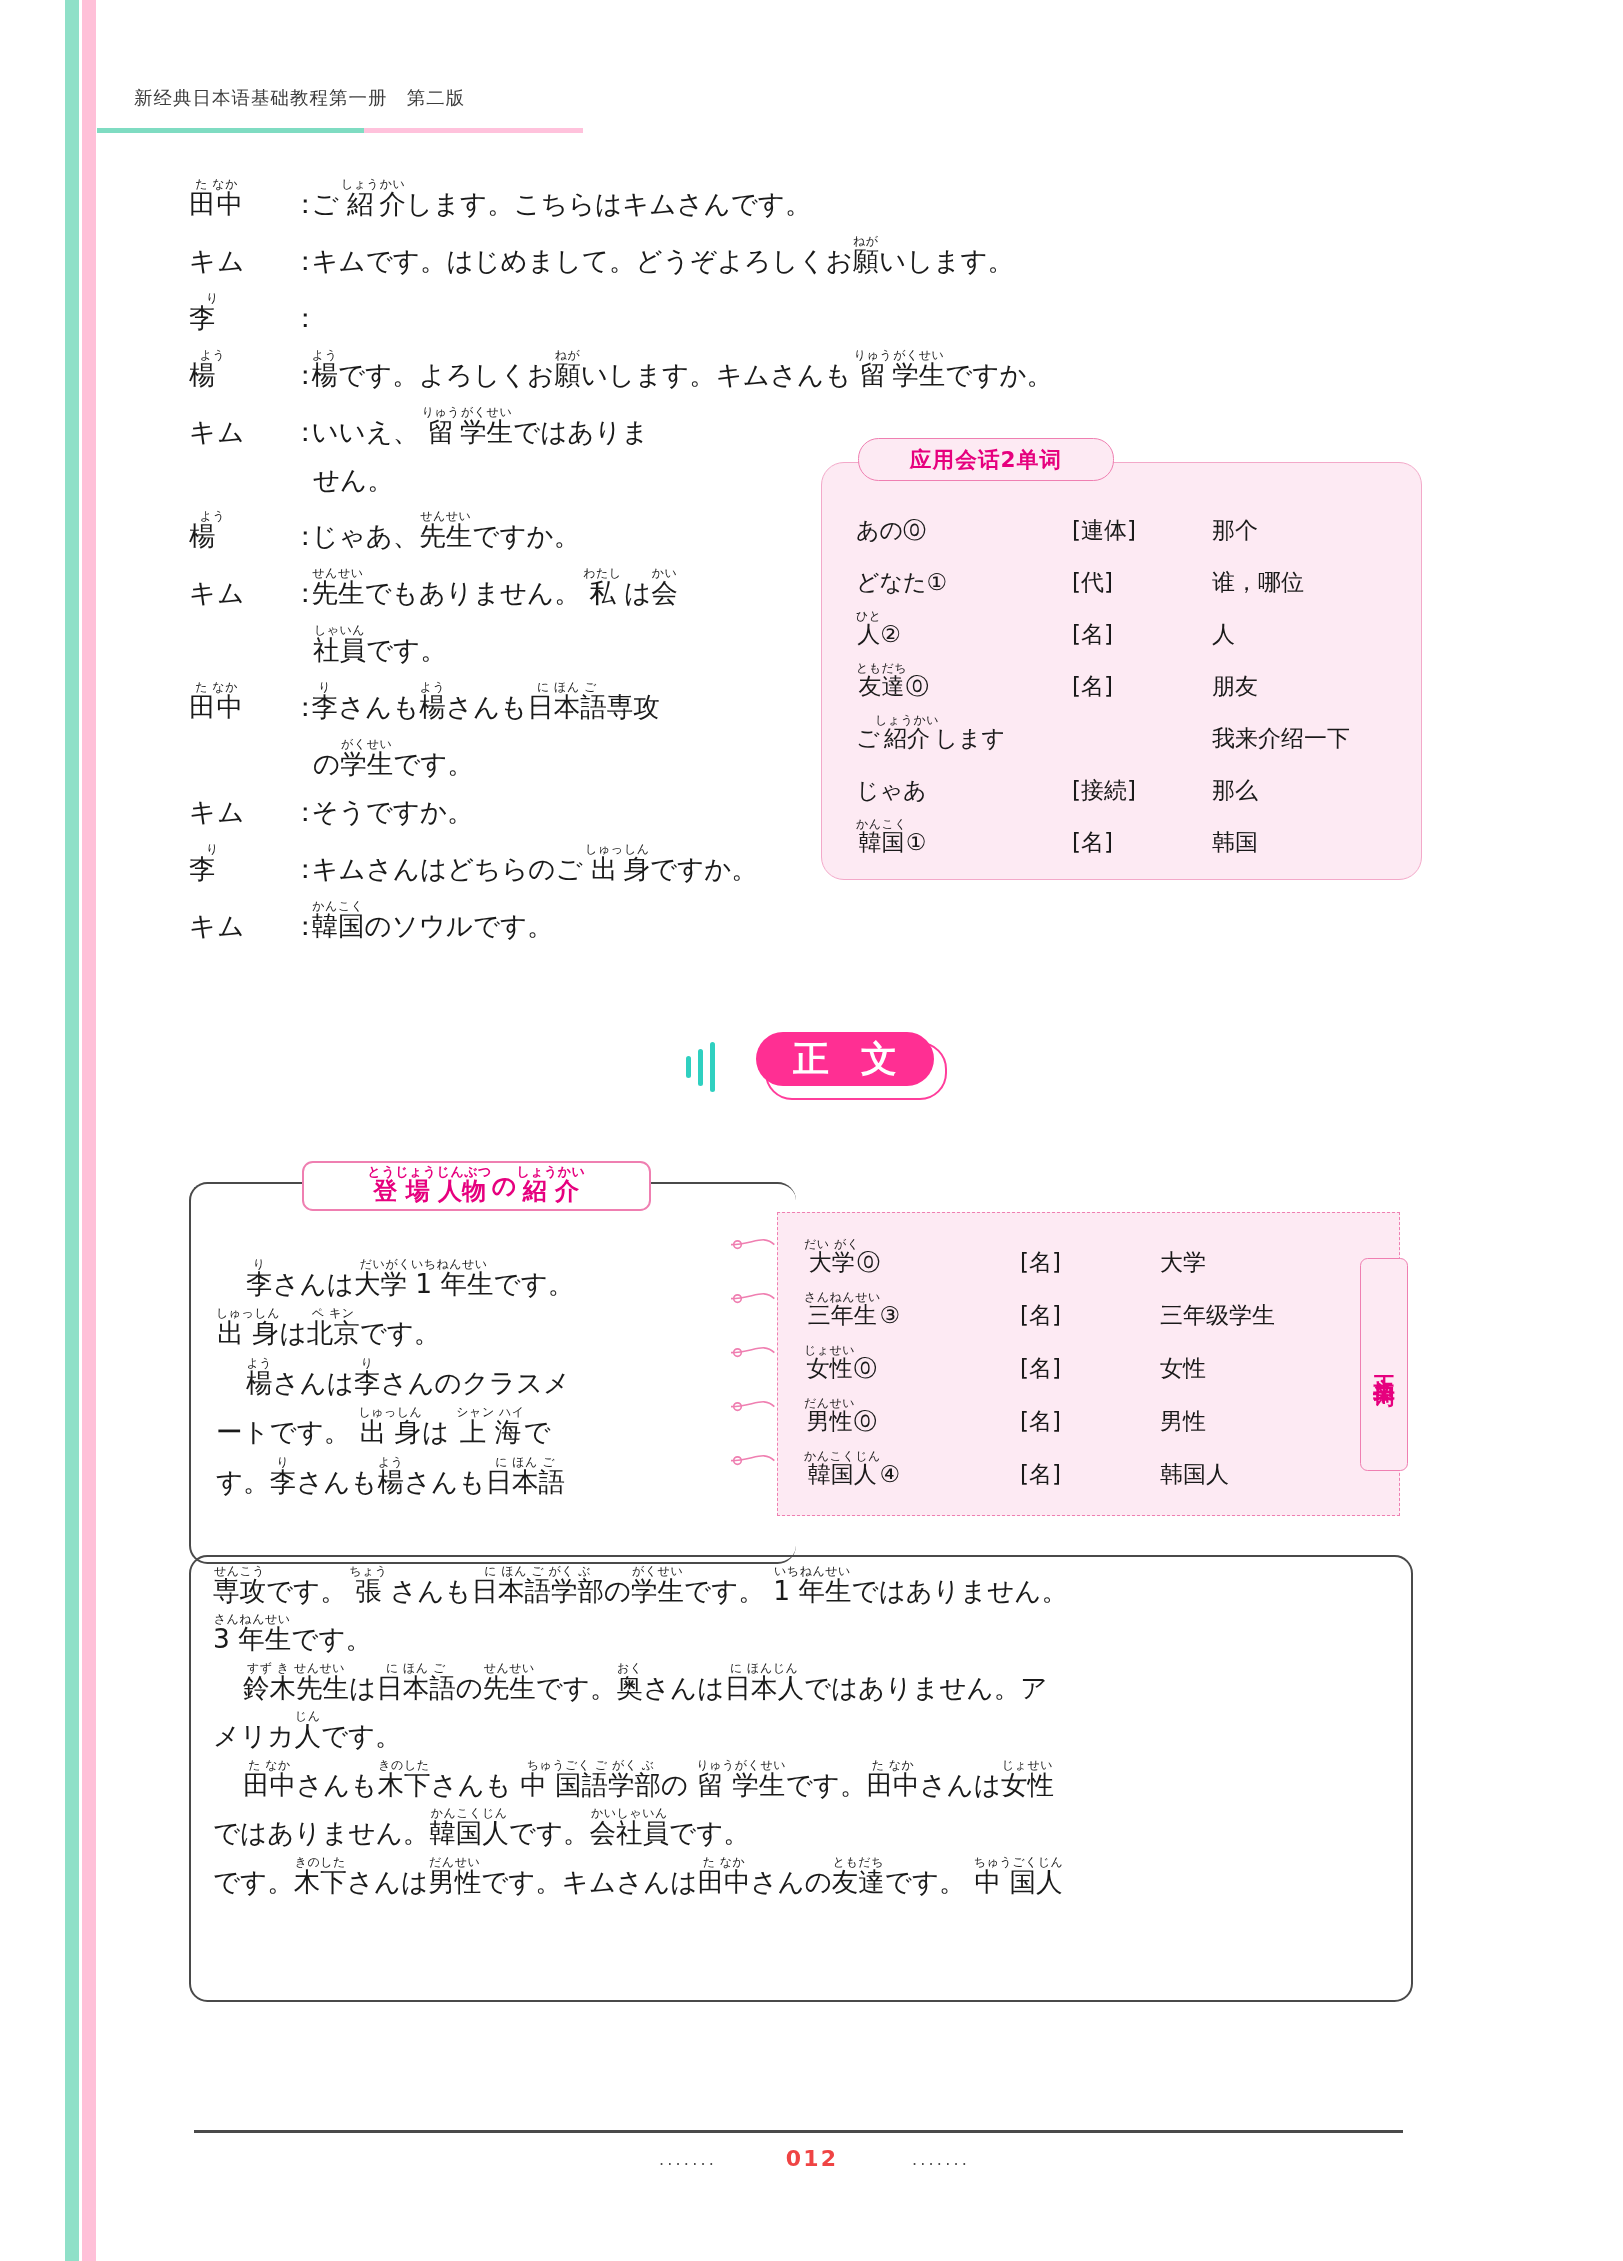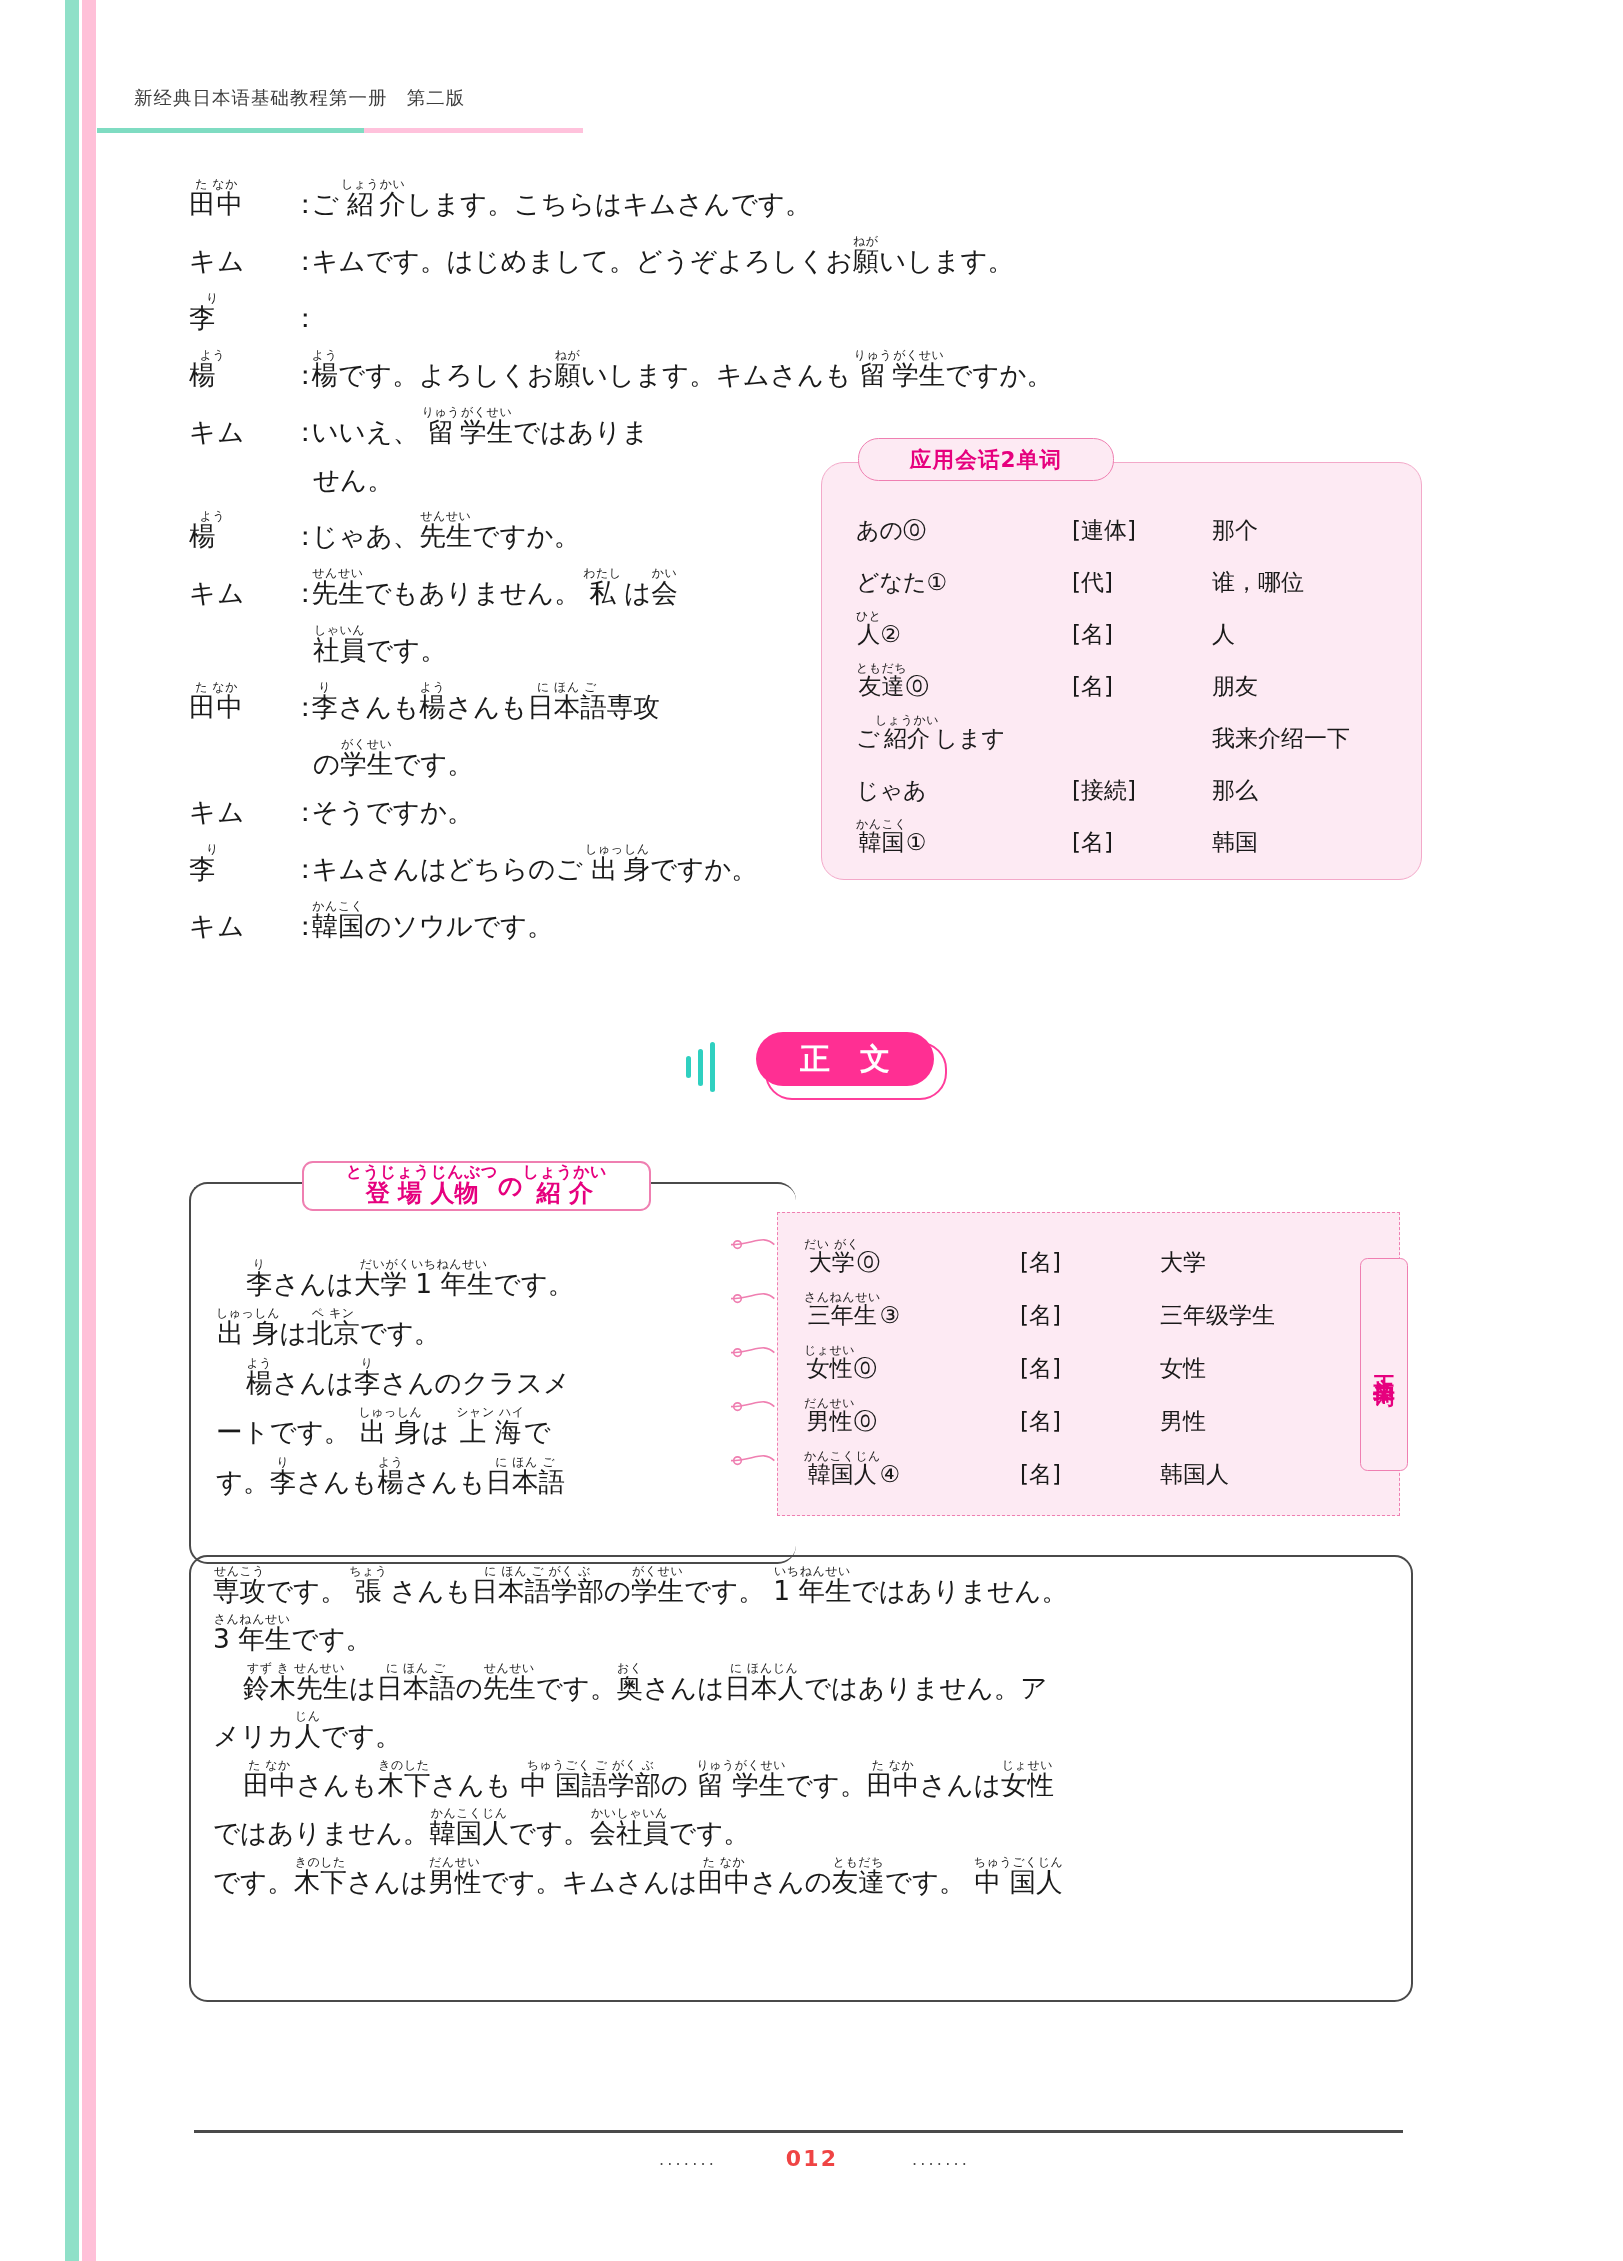--- a/index.html
+++ b/index.html
@@ -166,21 +166,21 @@
   }
   .banner-pill {
     position: absolute;
     left: 70px;
     top: 4.3px;
     width: 178px;
     height: 54px;
     border-radius: 27px;
     background: #ff2f93;
     color: #ffffff;
-    font-size: 30px;
+    font-size: 36px;
     font-weight: bold;
     letter-spacing: 9.7px;
     display: flex;
     align-items: center;
     justify-content: center;
     text-indent: 9.7px;
   }
 
   
   .intro-box {
@@ -202,21 +202,21 @@
     background: #ffffff;
     border: 2.2px solid #ef7fb1;
     border-radius: 10.8px;
     color: #e6007e;
     font-size: 24px;
     font-weight: bold;
     display: flex;
     align-items: center;
     justify-content: center;
   }
-  .intro-title rt { color: #e6007e; font-size: 16px; }
+  .intro-title rt { color: #e6007e; font-size: 13px; }
   .intro-text {
     position: absolute;
     left: 216px;
     top: 1258px;
     width: 572px;
     font-size: 26.5px;
     line-height: 1.52;
   }
   .intro-text p { margin: 0 0 3.2px 0; text-indent: 30px; white-space: nowrap; }
   .intro-text p.noind { text-indent: 0; }

